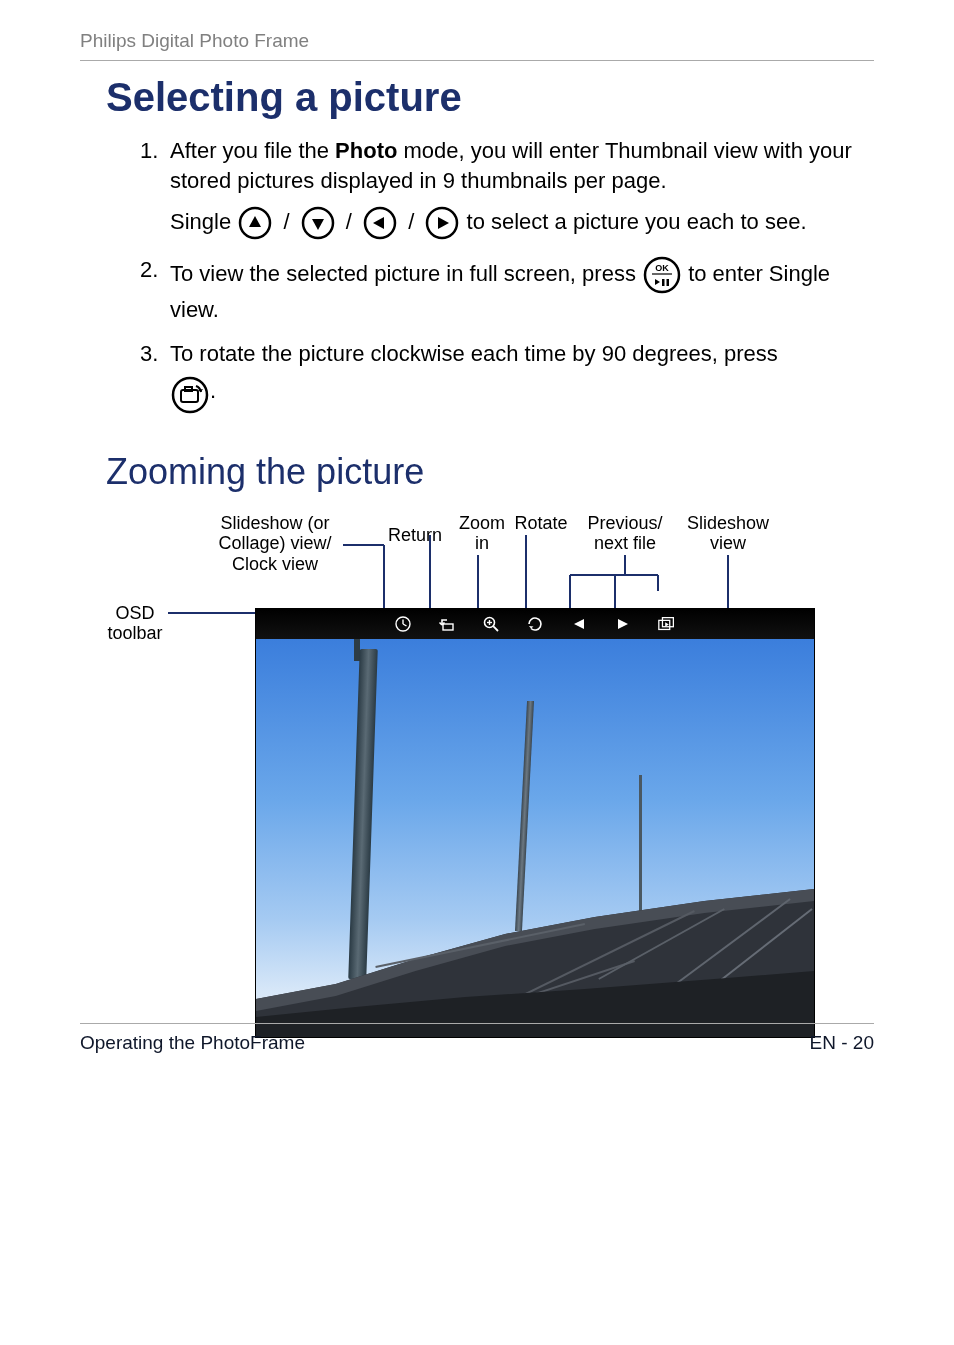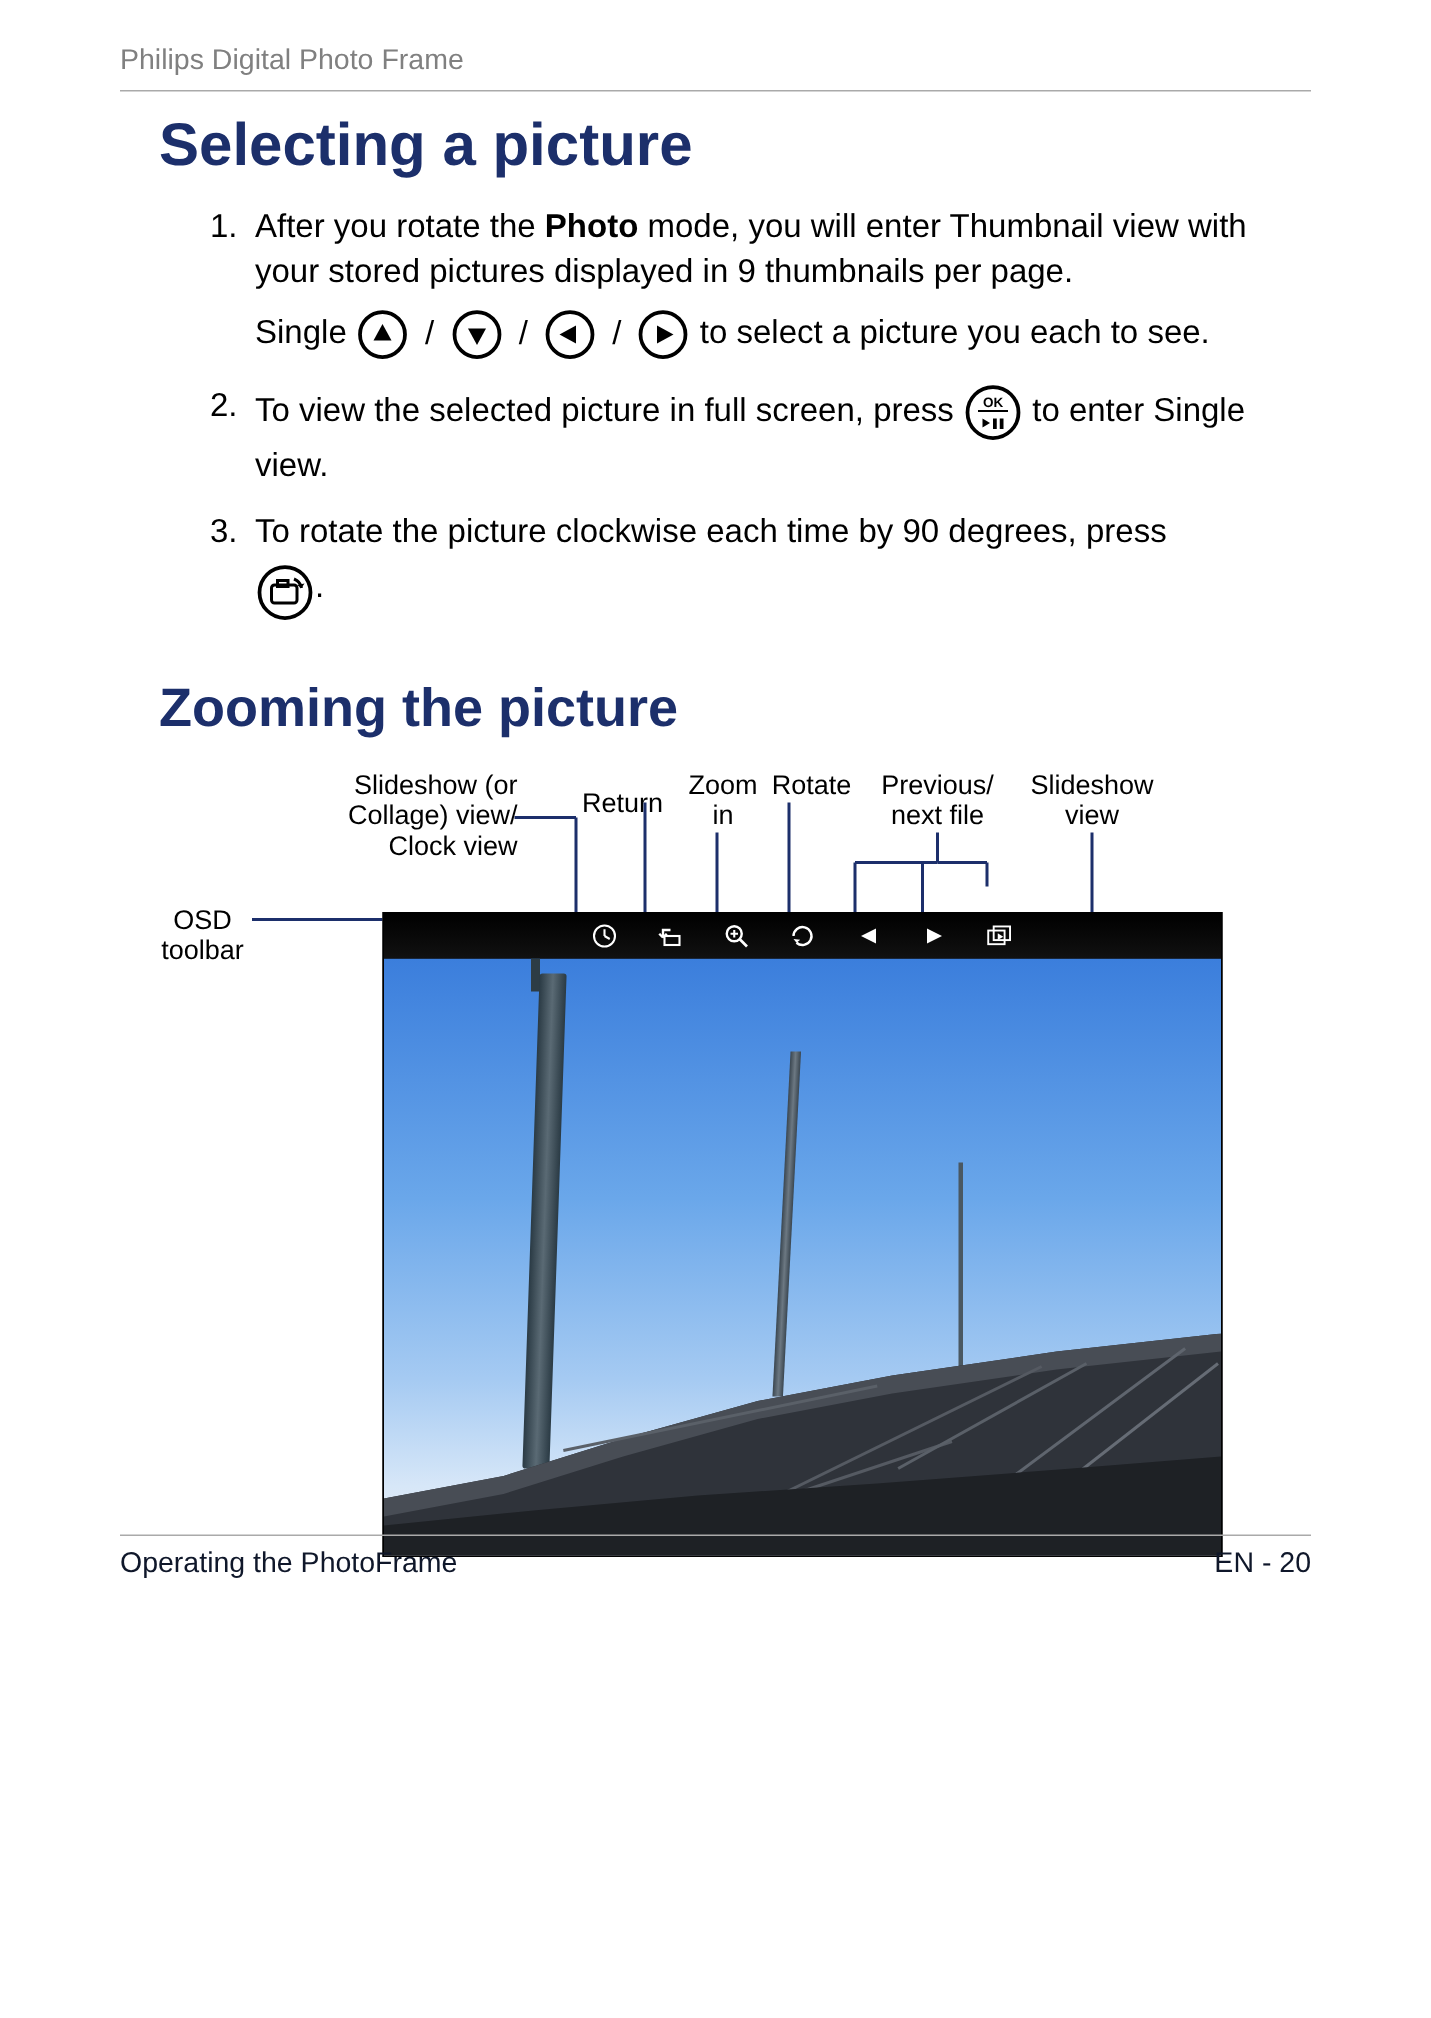--- a/index.html
+++ b/index.html
@@ -8,21 +8,21 @@
   .header-text { color: #808080; font-size: 19px; margin-bottom: 8px; }
   .rule { border: none; border-top: 1px solid #aaa; margin-bottom: 14px; }
   .h1 { color: #1c2f6b; font-size: 40px; font-weight: bold; margin-left: 26px; margin-bottom: 16px; }
   .ol { margin-left: 60px; margin-right: 10px; }
   .li { font-size: 22px; line-height: 1.35; margin-bottom: 14px; display: flex; }
   .li-num { min-width: 30px; }
   .li-body { flex: 1; }
   .btn-circ { display: inline-block; vertical-align: middle; }
   .btn-circ svg { display: block; }
   .sep { margin: 0 4px; }
-  .h2 { color: #1c2f6b; font-size: 36px; font-weight: bold; margin-left: 26px; margin-top: 22px; margin-bottom: 20px; }
+  .h2 { color: #1c2f6b; font-size: 36px; font-weight: normal; margin-left: 26px; margin-top: 22px; margin-bottom: 20px; }
 
   .diagram { position: relative; width: 100%; height: 630px; margin-left: 20px; }
   .label { position: absolute; font-size: 18px; text-align: center; line-height: 1.15; }
   .line { position: absolute; stroke: #1c2f6b; stroke-width: 2; fill: none; }
 
   .photo-frame { position: absolute; left: 155px; top: 95px; width: 560px; height: 430px; background: #000; border: 1px solid #000; overflow: hidden; }
   .toolbar { position: relative; height: 30px; display: flex; align-items: center; justify-content: center; gap: 24px; background: linear-gradient(#000,#111); }
   .tb-icon { width: 20px; height: 20px; display: flex; align-items: center; justify-content: center; }
   .photo-area { position: relative; width: 100%; height: 400px; overflow: hidden; }
   .sky { position: absolute; inset: 0; background: linear-gradient(to bottom, #3b7edc 0%, #6aa7ea 40%, #a5caf2 70%, #d7e7f8 88%, #e8eef3 100%); }
@@ -45,21 +45,21 @@
   <div class="header-text">Philips Digital Photo Frame</div>
   <hr class="rule">
 
   <div class="h1">Selecting a picture</div>
 
   <div class="ol">
 
     <div class="li">
       <div class="li-num">1.</div>
       <div class="li-body">
-        <span>After you rotate the </span><b>Photo</b><span> mode, you will enter Thumbnail view with your stored pictures displayed in 9 thumbnails per page.</span>
+        <span>After you file the </span><b>Photo</b><span> mode, you will enter Thumbnail view with your stored pictures displayed in 9 thumbnails per page.</span>
         <div style="height:10px"></div>
         <span>Single </span>
         <span class="btn-circ">
           <svg width="36" height="36" viewBox="0 0 36 36">
               <circle cx="18" cy="18" r="15" stroke="#000" stroke-width="2.5" fill="none"></circle>
               <path d="M18 11 L12 22 L24 22 Z" fill="#000"></path>
             </svg>
         </span>
         <span class="sep">/</span>
         <span class="btn-circ">
@@ -121,21 +121,21 @@
       </div>
     </div>
 
   </div>
 
   <div class="h2">Zooming the picture</div>
 
   <div class="diagram">
 
     <div class="label" style="left:0px; top:90px; text-align:center; width:70px;">OSD toolbar</div>
-    <div class="label" style="left:105px; top:0px; width:140px;text-align:right;">Slideshow (or Collage) view/ Clock view</div>
+    <div class="label" style="left:105px; top:0px; width:140px;">Slideshow (or Collage) view/ Clock view</div>
     <div class="label" style="left:280px; top:12px; width:70px;">Return</div>
     <div class="label" style="left:352px; top:0px; width:60px;">Zoom in</div>
     <div class="label" style="left:406px; top:0px; width:70px;">Rotate</div>
     <div class="label" style="left:480px; top:0px; width:90px;">Previous/ next file</div>
     <div class="label" style="left:578px; top:0px; width:100px;">Slideshow view</div>
 
     <svg class="line" style="left:0;top:0;" width="780" height="140">
 
       <line x1="68" y1="100" x2="155" y2="100" stroke="#1c2f6b" stroke-width="2"></line>
 

